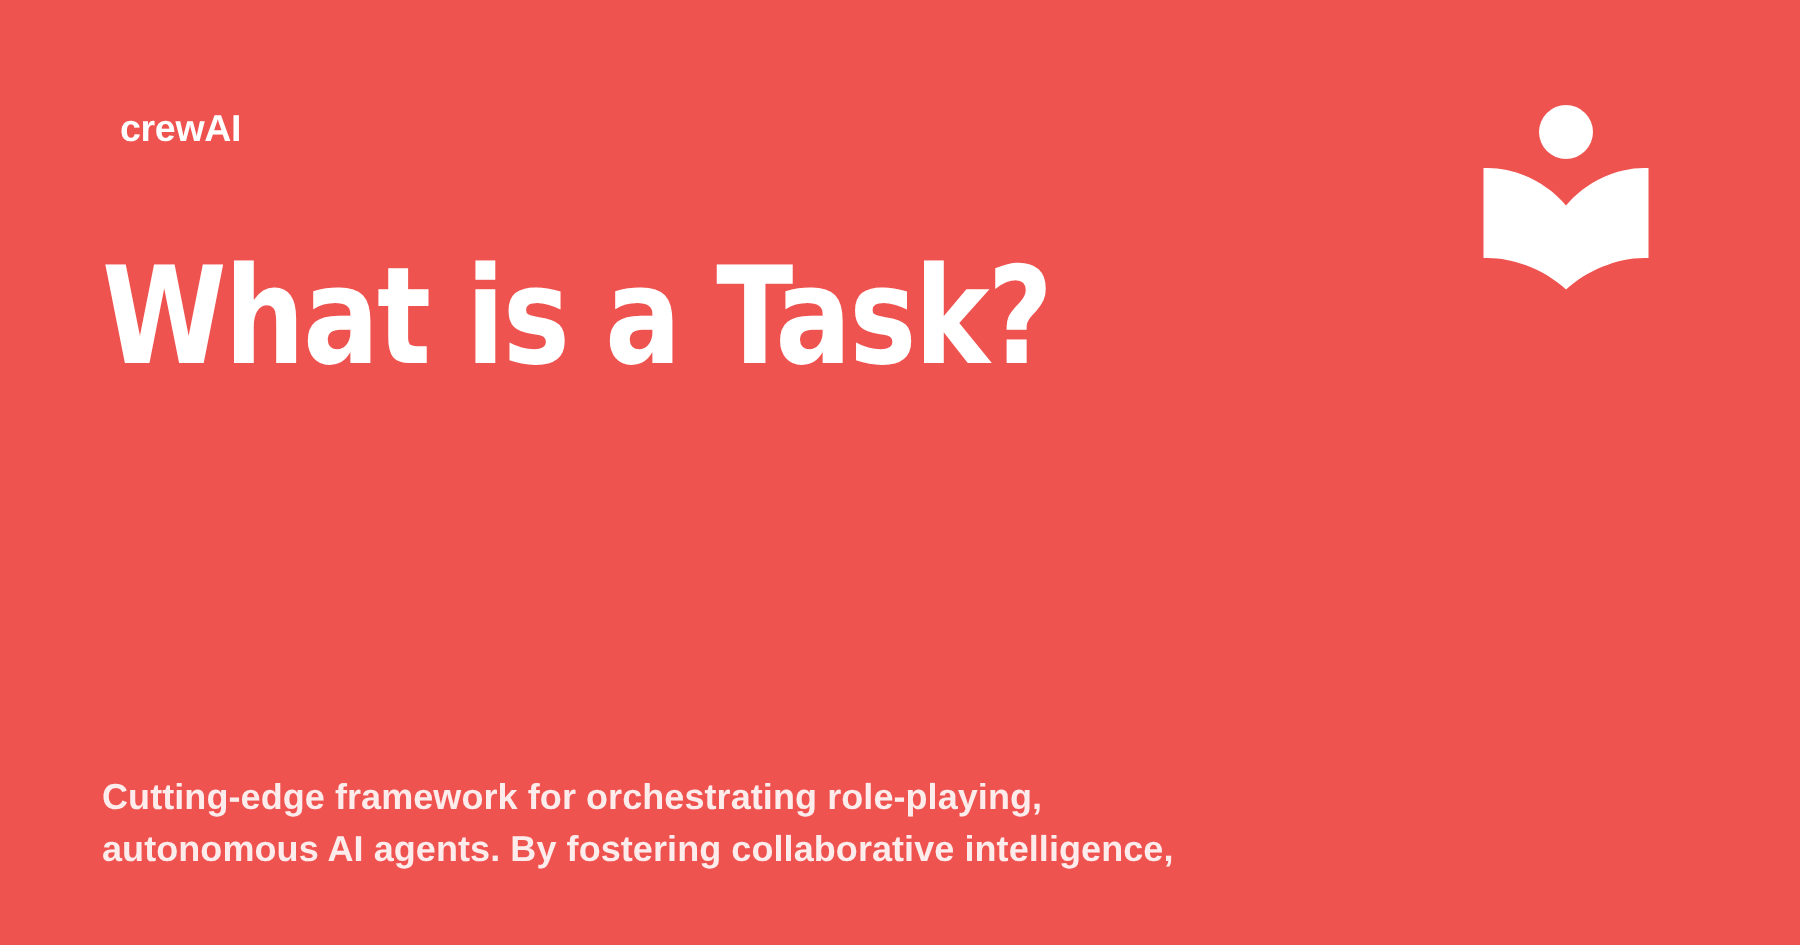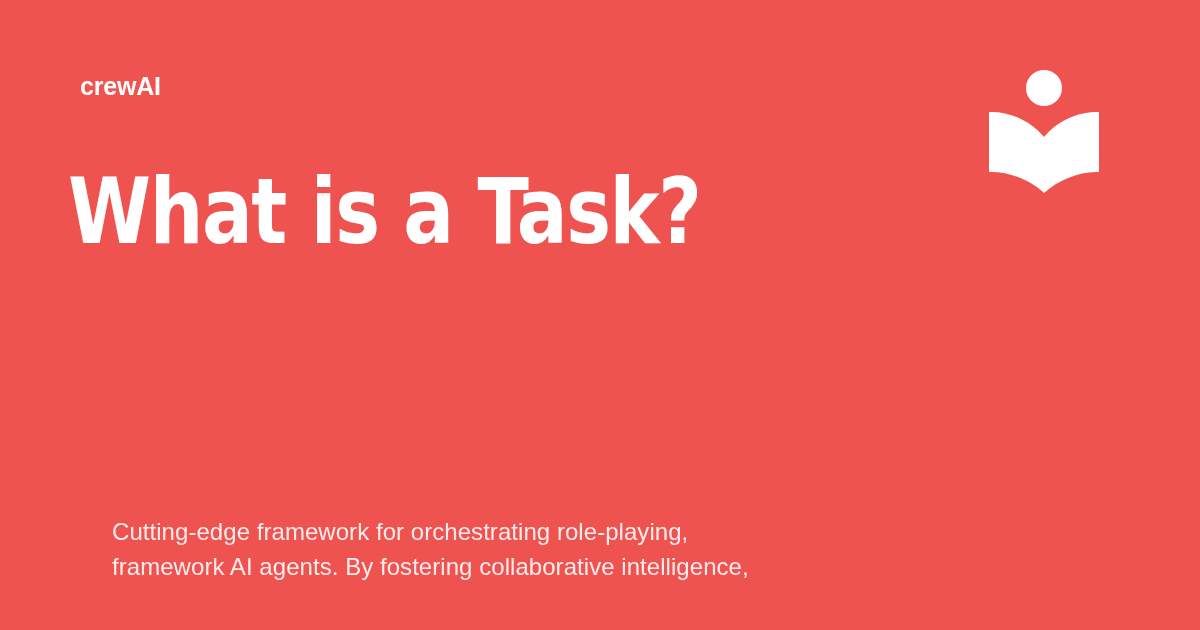--- a/index.html
+++ b/index.html
@@ -74,25 +74,24 @@
     white-space: nowrap;
   }
 
   
   .description {
     position: absolute;
     left: 68px;
     top: 514px;
     width: 800px;
     font-size: 24px;
-    font-weight: normal;
+    font-weight: bold;
     line-height: 35px;
     color: #fdecec;
     letter-spacing: 0.05px;
-    margin-left: 44px;
   }
 
   .description .desc-line {
     display: block;
     white-space: nowrap;
   }
 </style>
 </head>
 <body>
 
@@ -112,16 +111,16 @@
                C 94 105 72 114 58 127
                C 44 114 22 105 3 106
                Z"></path>
     </svg>
   </div>
 
   <h1 class="headline">What is a Task?</h1>
 
   <div class="description">
     <span class="desc-line">Cutting-edge framework for orchestrating role-playing,</span>
-    <span class="desc-line">framework AI agents. By fostering collaborative intelligence,</span>
+    <span class="desc-line">autonomous AI agents. By fostering collaborative intelligence,</span>
   </div>
 
 </div>
 
 </body></html>

